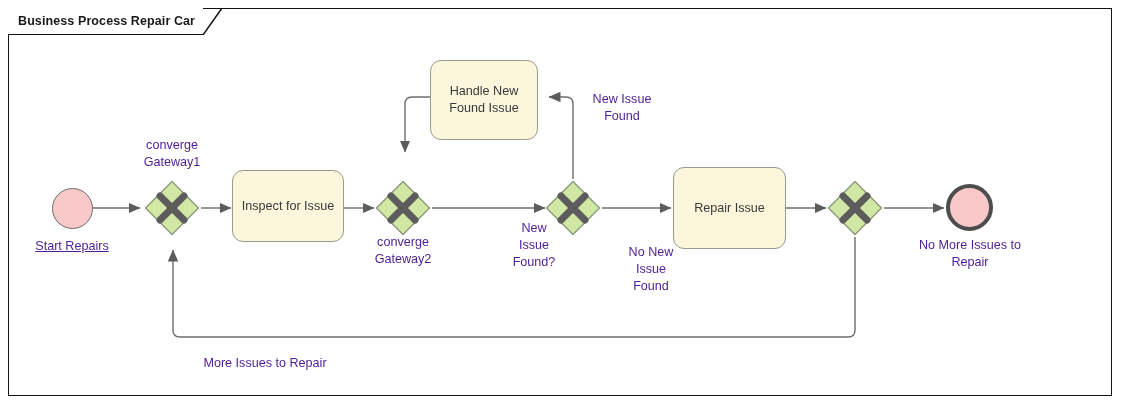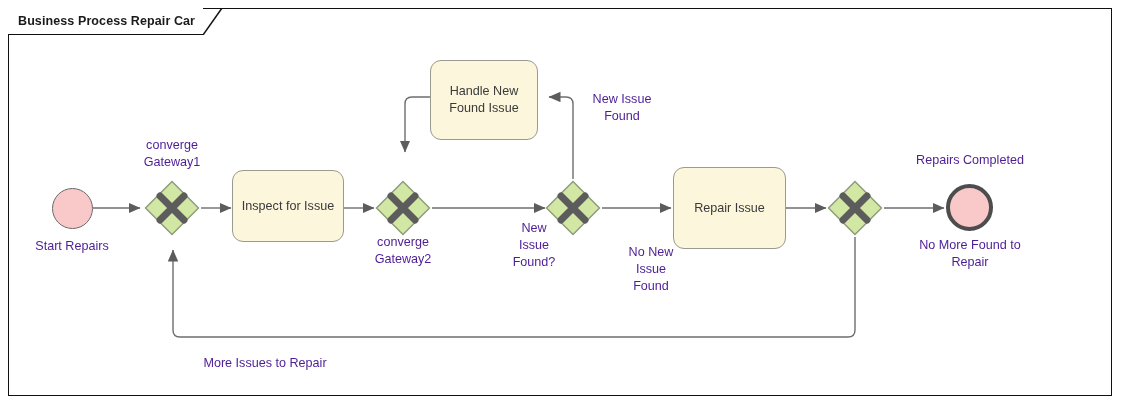--- a/index.html
+++ b/index.html
@@ -82,21 +82,21 @@
 
       <path d="M573,179 L573,104 Q573,97 566,97 L549,97" marker-end="url(#ah)"></path>
 
       <path d="M430,97 L412,97 Q405,97 405,104 L405,152" marker-end="url(#ah)"></path>
 
       <path d="M855,237 L855,330 Q855,337 848,337 L180,337 Q173,337 173,330 L173,250" marker-end="url(#ah)"></path>
     </g>
   </svg>
 
   <div class="node event start" style="left:52px;top:188px;width:41px;height:41px;"></div>
-  <div class="lbl" style="left:12px;top:238px;width:120px;">Start Repairs</div>
+  <div class="lbl" style="left:12px;top:238px;width:120px;text-decoration:underline;">Start Repairs</div>
 
   <div class="node gateway" style="left:144px;top:180px;">
     <svg class="gw-shape" viewBox="0 0 56 56">
       <polygon points="28,1.5 54.5,28 28,54.5 1.5,28" fill="#d3e7a4" stroke="#8a9a78" stroke-width="1.4"></polygon>
       <path d="M16,16 L40,40 M40,16 L16,40" stroke="#5c5c5c" stroke-width="7" stroke-linecap="round"></path>
     </svg>
   </div>
   <div class="lbl" style="left:112px;top:137px;width:120px;">converge
 Gateway1</div>
 
@@ -133,22 +133,21 @@
   </div>
 
   <div class="node gateway" style="left:827px;top:180px;">
     <svg class="gw-shape" viewBox="0 0 56 56">
       <polygon points="28,1.5 54.5,28 28,54.5 1.5,28" fill="#d3e7a4" stroke="#8a9a78" stroke-width="1.4"></polygon>
       <path d="M16,16 L40,40 M40,16 L16,40" stroke="#5c5c5c" stroke-width="7" stroke-linecap="round"></path>
     </svg>
   </div>
 
   <div class="node event end" style="left:946px;top:184px;width:47px;height:47px;"></div>
-  <div class="lbl" style="left:900px;top:152px;width:140px;">Repairs Completed</div>
-  <div class="lbl" style="left:900px;top:237px;width:140px;">No More Found to
+  <div class="lbl" style="left:900px;top:237px;width:140px;">No More Issues to
 Repair</div>
 
   <div class="lbl" style="left:567px;top:91px;width:110px;">New Issue
 Found</div>
 
   <div class="lbl" style="left:610px;top:244px;width:82px;">No New
 Issue
 Found</div>
 
   <div class="lbl" style="left:180px;top:355px;width:170px;">More Issues to Repair</div>

